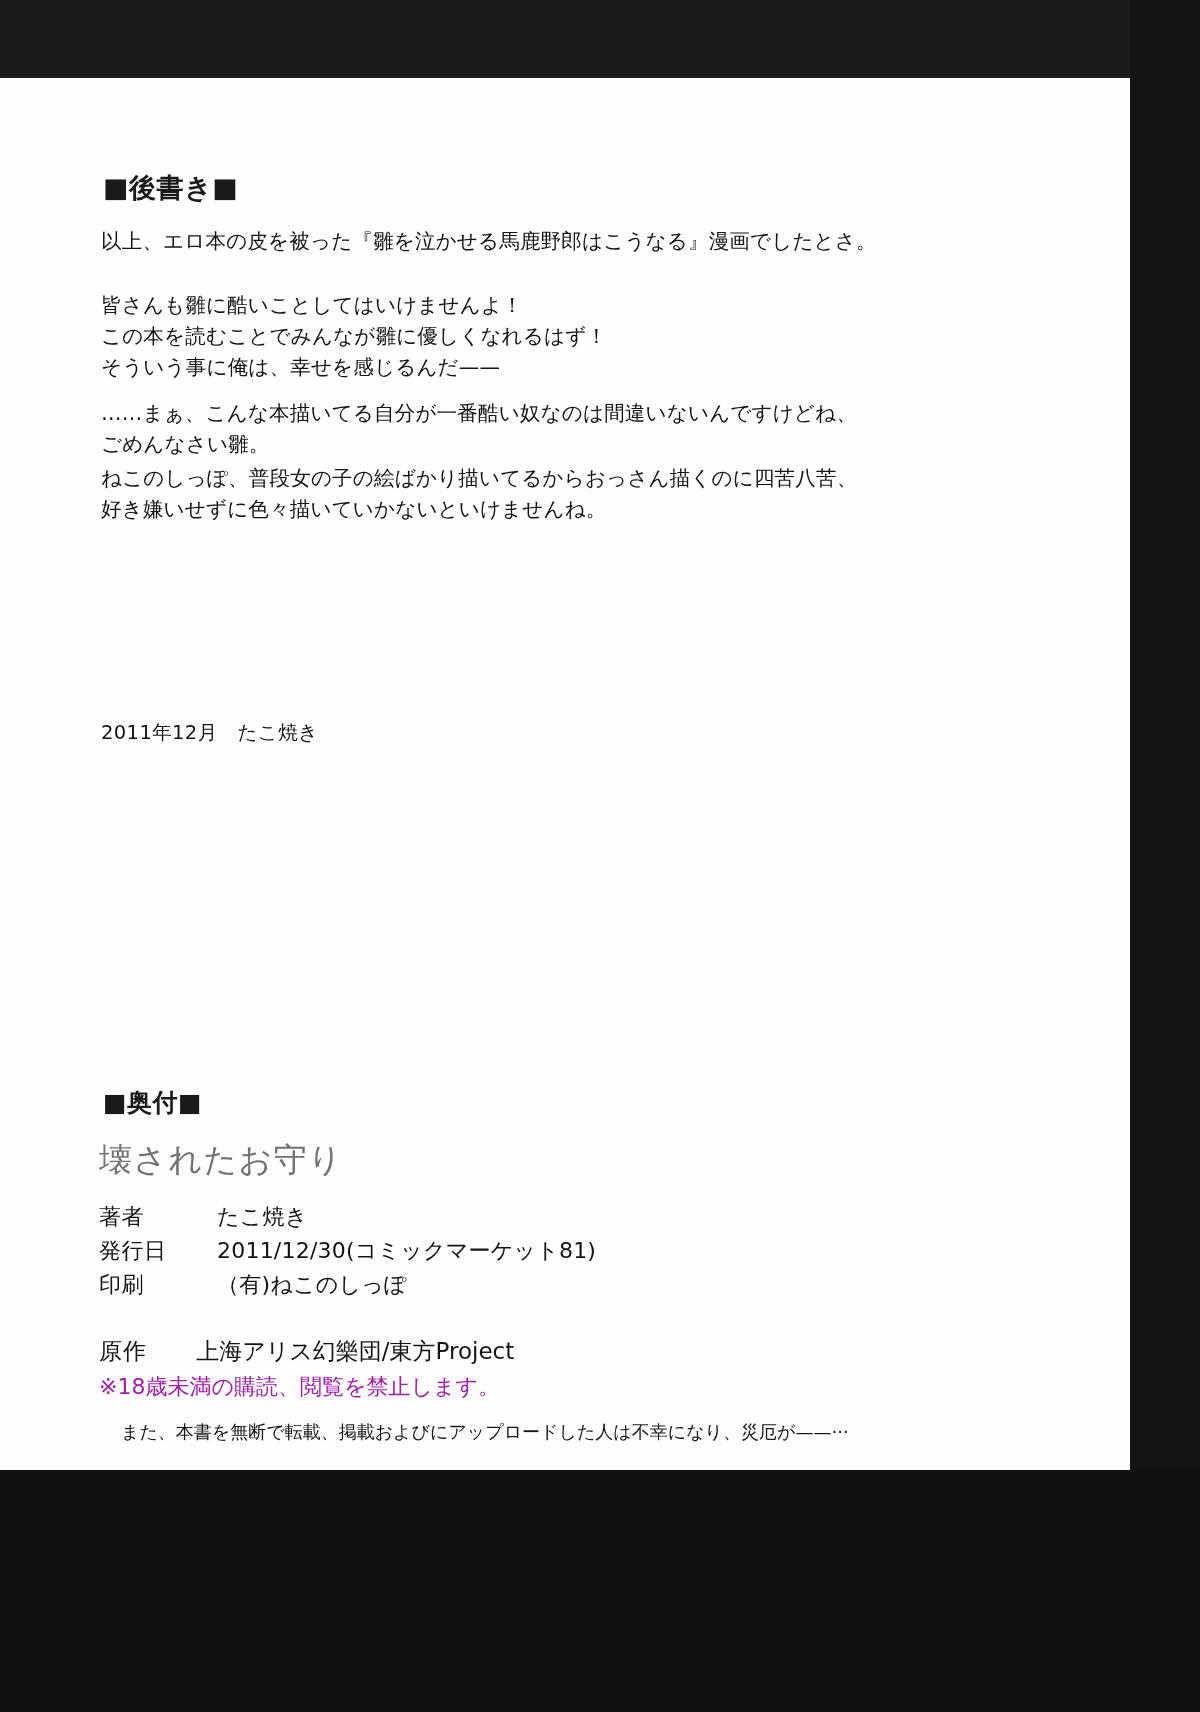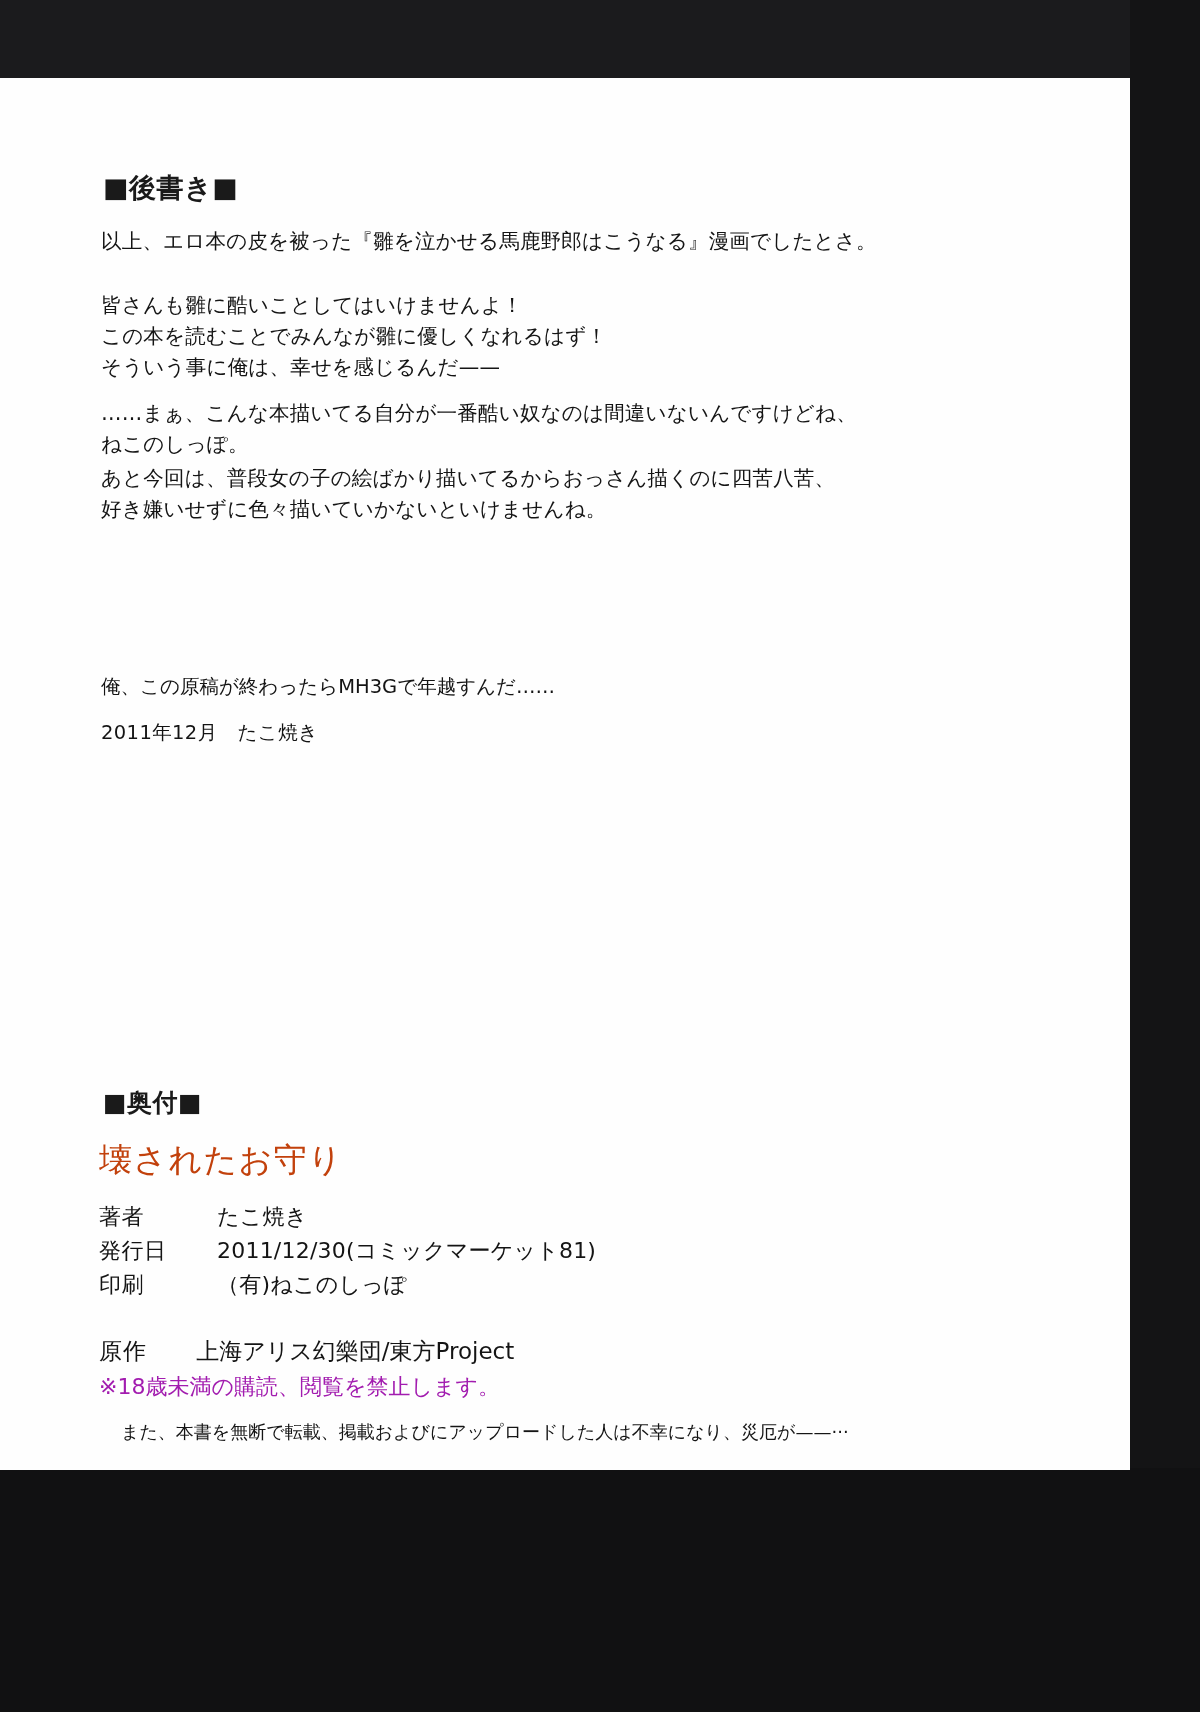--- a/index.html
+++ b/index.html
@@ -128,21 +128,21 @@
     white-space: nowrap;
     letter-spacing: 0.02em;
   }
 
   
   .book-title {
     position: absolute;
     left: 99px;
     top: 1060px;
     font-size: 33px;
-    color: #c2410c;
+    color: #737373;
     letter-spacing: 0.04em;
     white-space: nowrap;
   }
   .credit-table {
     position: absolute;
     left: 99px;
     top: 1125px;
     width: 920px;
     border-collapse: collapse;
   }
@@ -209,27 +209,26 @@
 
     <div class="sec-head afterword">■後書き■</div>
 
     <div class="para p1">以上、エロ本の皮を被った『雛を泣かせる馬鹿野郎はこうなる』漫画でしたとさ。</div>
 
     <div class="para p2">皆さんも雛に酷いことしてはいけませんよ！
 この本を読むことでみんなが雛に優しくなれるはず！
 そういう事に俺は、幸せを感じるんだ——</div>
 
     <div class="para p3">……まぁ、こんな本描いてる自分が一番酷い奴なのは間違いないんですけどね、
-ねこのしっぽ。</div>
-
-    <div class="para p4">あと今回は、普段女の子の絵ばかり描いてるからおっさん描くのに四苦八苦、
+ごめんなさい雛。</div>
+
+    <div class="para p4">ねこのしっぽ、普段女の子の絵ばかり描いてるからおっさん描くのに四苦八苦、
 好き嫌いせずに色々描いていかないといけませんね。</div>
 
 
-    <div class="mh3g">俺、この原稿が終わったらMH3Gで年越すんだ……</div>
 
     <div class="datesign">2011年12月　たこ焼き</div>
 
     <div class="sec-head colophon">■奥付■</div>
 
     <div class="book-title">壊されたお守り</div>
 
     <table class="credit-table">
       <tbody>
       <tr>

